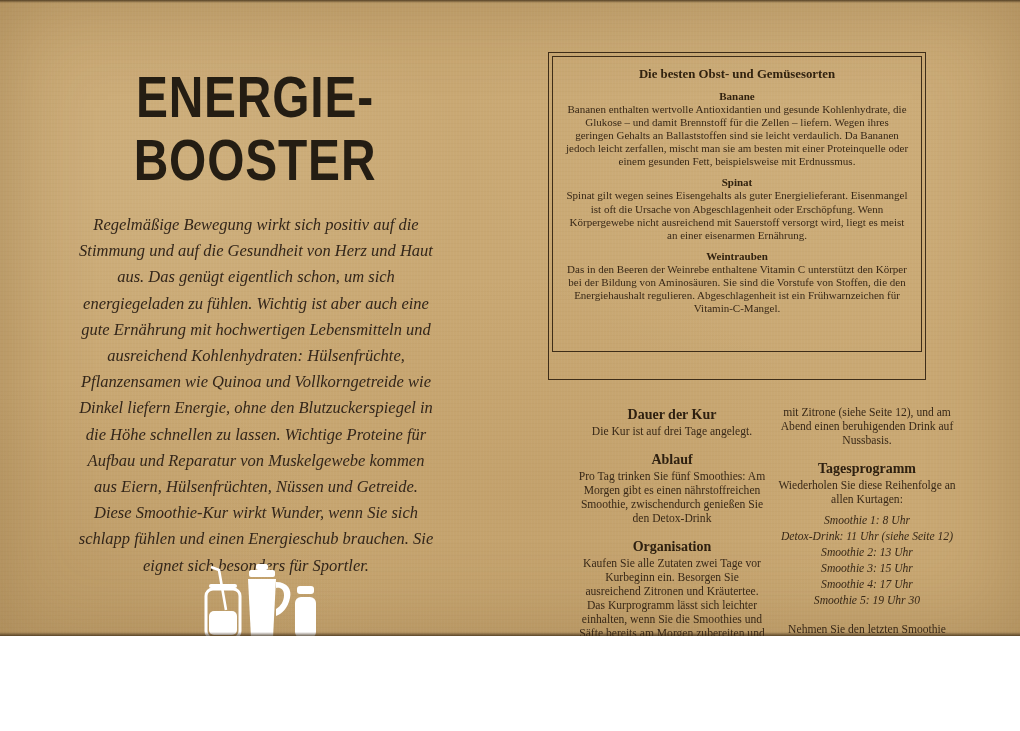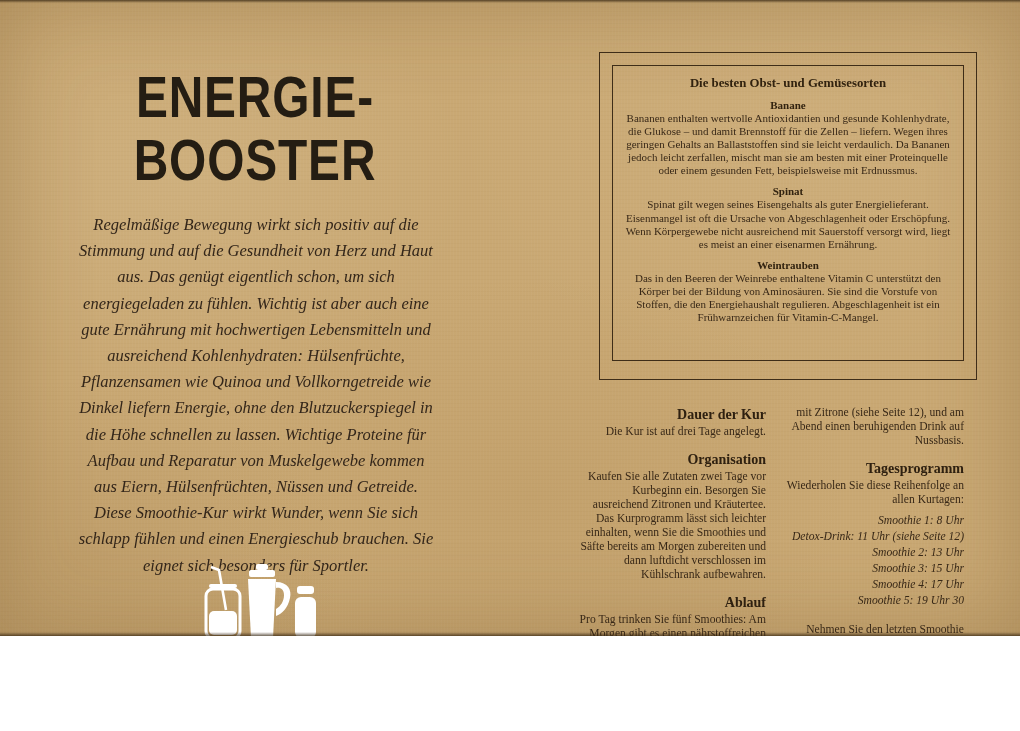--- a/index.html
+++ b/index.html
@@ -48,22 +48,22 @@
   .pagenum {
     position: absolute; top: 690px;
     font-size: 11px; color: #473category625;
     color: #46351f; letter-spacing: 0.5px; text-align: right;
   }
   .pagenum-left { left: 246px; }
   .pagenum-right { left: 755px; }
 
   
   .info-box {
-    position: absolute; left: 599px; top: 52px; width: 378px; min-height: 328px;
-    border: 1.5px solid #3e2d18; padding: 12px;
+    position: absolute; left: 548px; top: 52px; width: 378px; min-height: 328px;
+    border: 1.5px solid #3e2d18; padding: 3px;
     box-sizing: border-box;
   }
   .info-box-inner {
     border: 1px solid #3e2d18;
     padding: 9px 12px 10px 12px;
     min-height: 296px;
     box-sizing: border-box;
     text-align: center; color: #382817;
   }
   .box-title {
@@ -72,21 +72,21 @@
   }
   .box-section-heading {
     font-weight: 700; font-size: 11px; line-height: 14px;
     margin-top: 7px; color: #31220f;
   }
   .box-section-body {
     font-size: 11px; line-height: 13.1px;
   }
 
   
-  .col { position: absolute; top: 406px; text-align: right; color: #382817; }
+  .col { position: absolute; top: 406px; text-align: center; color: #382817; }
   .col-1 { left: 578px; width: 188px; }
   .col-2 { left: 770px; width: 194px; }
   .col-heading {
     font-weight: 700; font-size: 14px; line-height: 17px;
     color: #2e2010; margin-bottom: 2px;
   }
   .col-body { font-size: 11.6px; line-height: 14px; }
   .col-section { margin-bottom: 12px; }
   .schedule { font-style: italic; font-size: 11.6px; line-height: 16px; margin: 6px 0 14px 0; font-family: Liberation Serif, serif; }
   .schedule-item { white-space: nowrap; }
@@ -147,26 +147,26 @@
       <div class="box-section-body">Das in den Beeren der Weinrebe enthaltene Vitamin C unterstützt den Körper bei der Bildung von Aminosäuren. Sie sind die Vorstufe von Stoffen, die den Energiehaushalt regulieren. Abgeschlagenheit ist ein Frühwarnzeichen für Vitamin-C-Mangel.</div>
     </div>
   </div>
 
   <div class="col col-1">
     <div class="col-section">
       <div class="col-heading">Dauer der Kur</div>
       <div class="col-body">Die Kur ist auf drei Tage angelegt.</div>
     </div>
     <div class="col-section">
+      <div class="col-heading">Ablauf</div>
+      <div class="col-body">Pro Tag trinken Sie fünf Smoothies: Am Morgen gibt es einen nährstoffreichen Smoothie, zwischendurch genießen Sie den Detox-Drink</div>
+    </div>
+    <div class="col-section">
       <div class="col-heading">Organisation</div>
       <div class="col-body">Kaufen Sie alle Zutaten zwei Tage vor Kurbeginn ein. Besorgen Sie ausreichend Zitronen und Kräutertee. Das Kurprogramm lässt sich leichter einhalten, wenn Sie die Smoothies und Säfte bereits am Morgen zubereiten und dann luftdicht verschlossen im Kühlschrank aufbewahren.</div>
-    </div>
-    <div class="col-section">
-      <div class="col-heading">Ablauf</div>
-      <div class="col-body">Pro Tag trinken Sie fünf Smoothies: Am Morgen gibt es einen nährstoffreichen Smoothie, zwischendurch genießen Sie den Detox-Drink</div>
     </div>
   </div>
 
   <div class="col col-2">
     <div class="col-body col-section">mit Zitrone (siehe Seite 12), und am Abend einen beruhigenden Drink auf Nussbasis.</div>
     <div>
       <div class="col-heading">Tagesprogramm</div>
       <div class="col-body">Wiederholen Sie diese Reihenfolge an allen Kurtagen:</div>
       <div class="schedule">
         <div class="schedule-item">Smoothie 1: 8 Uhr</div>

